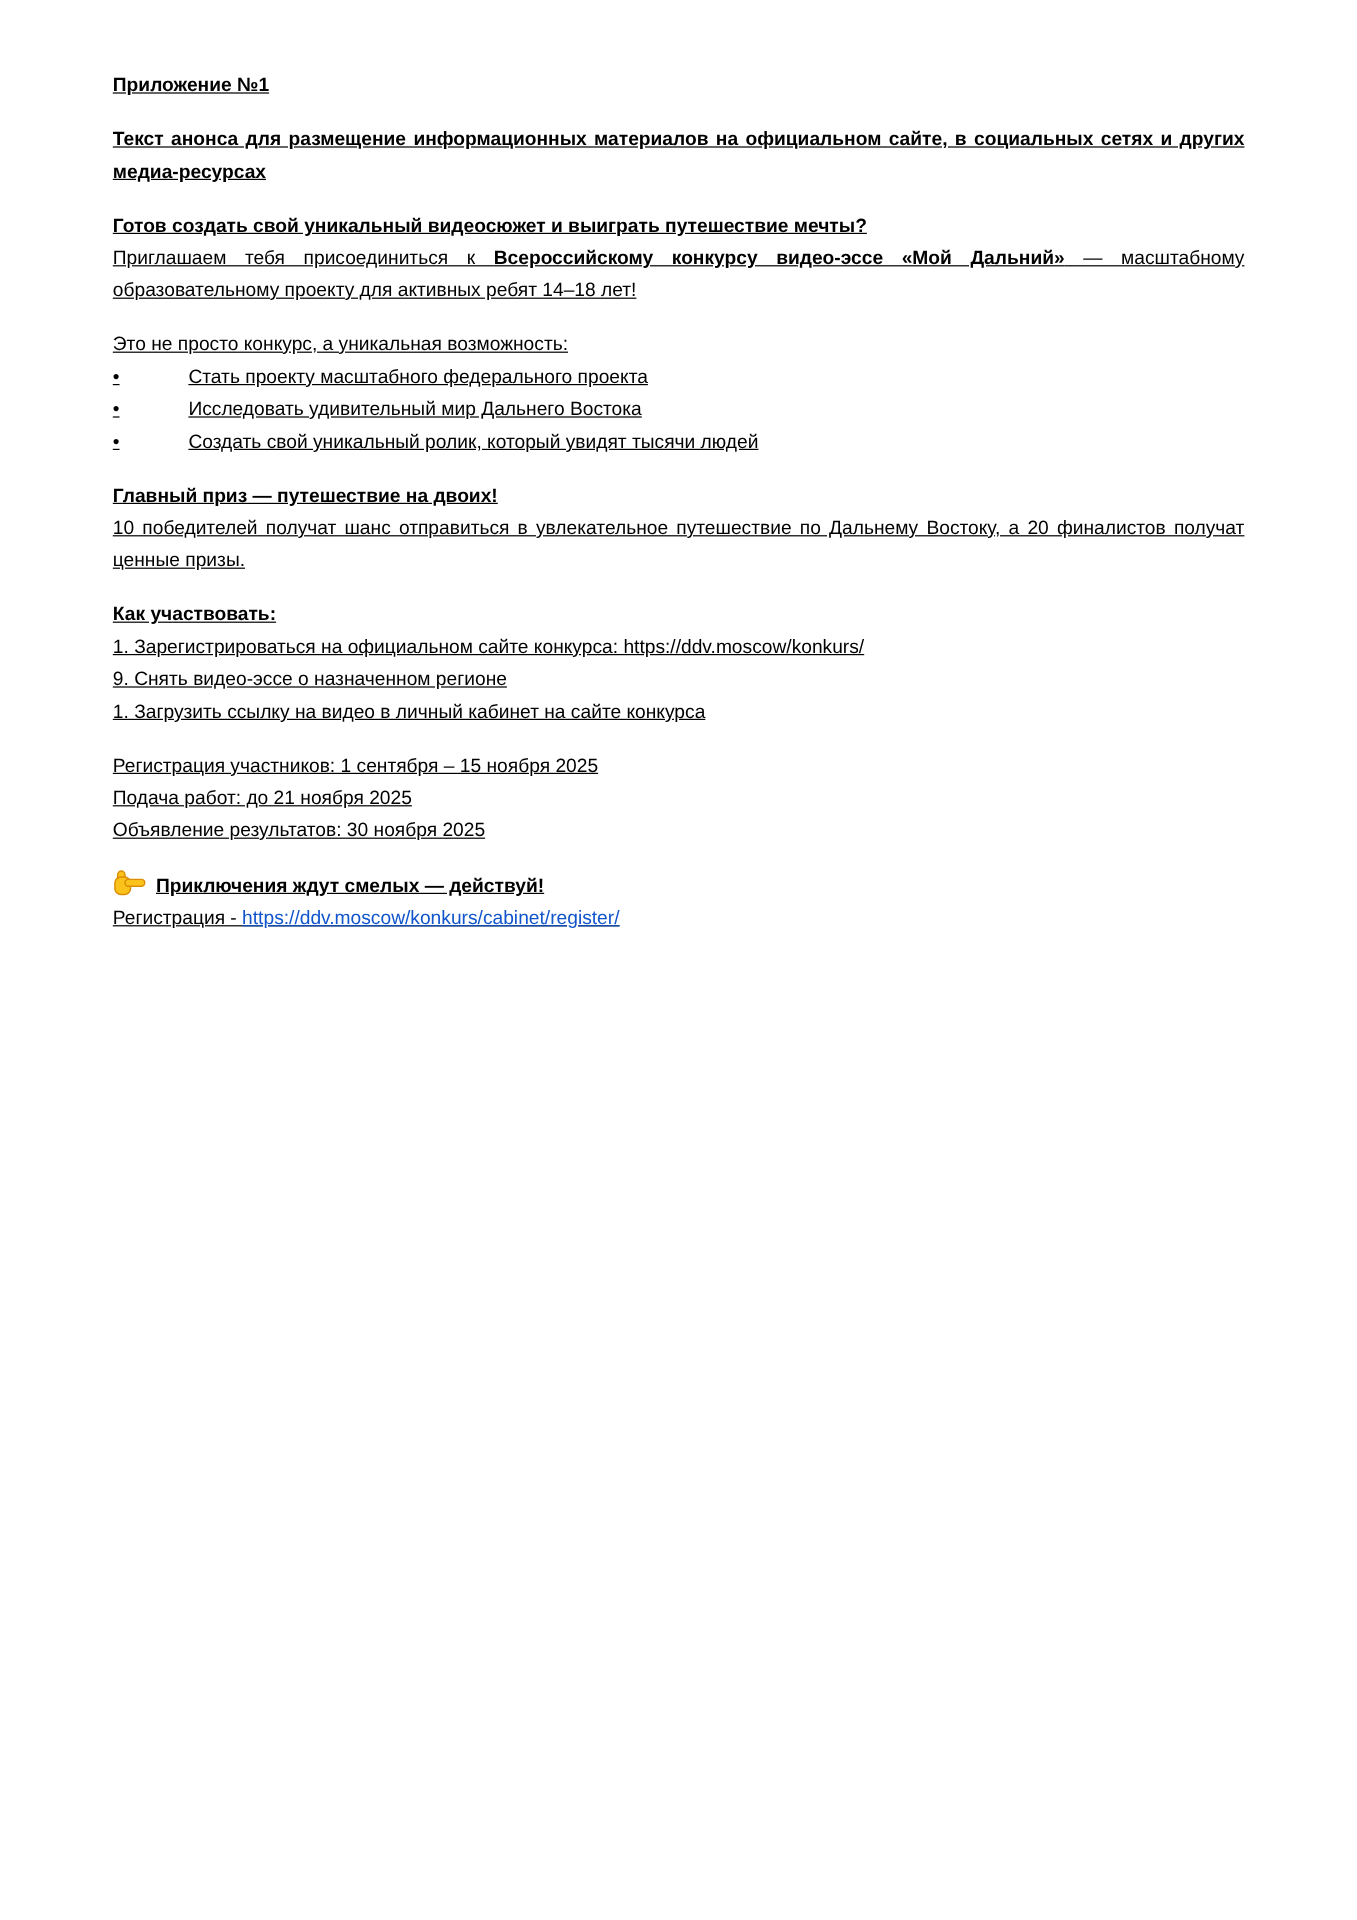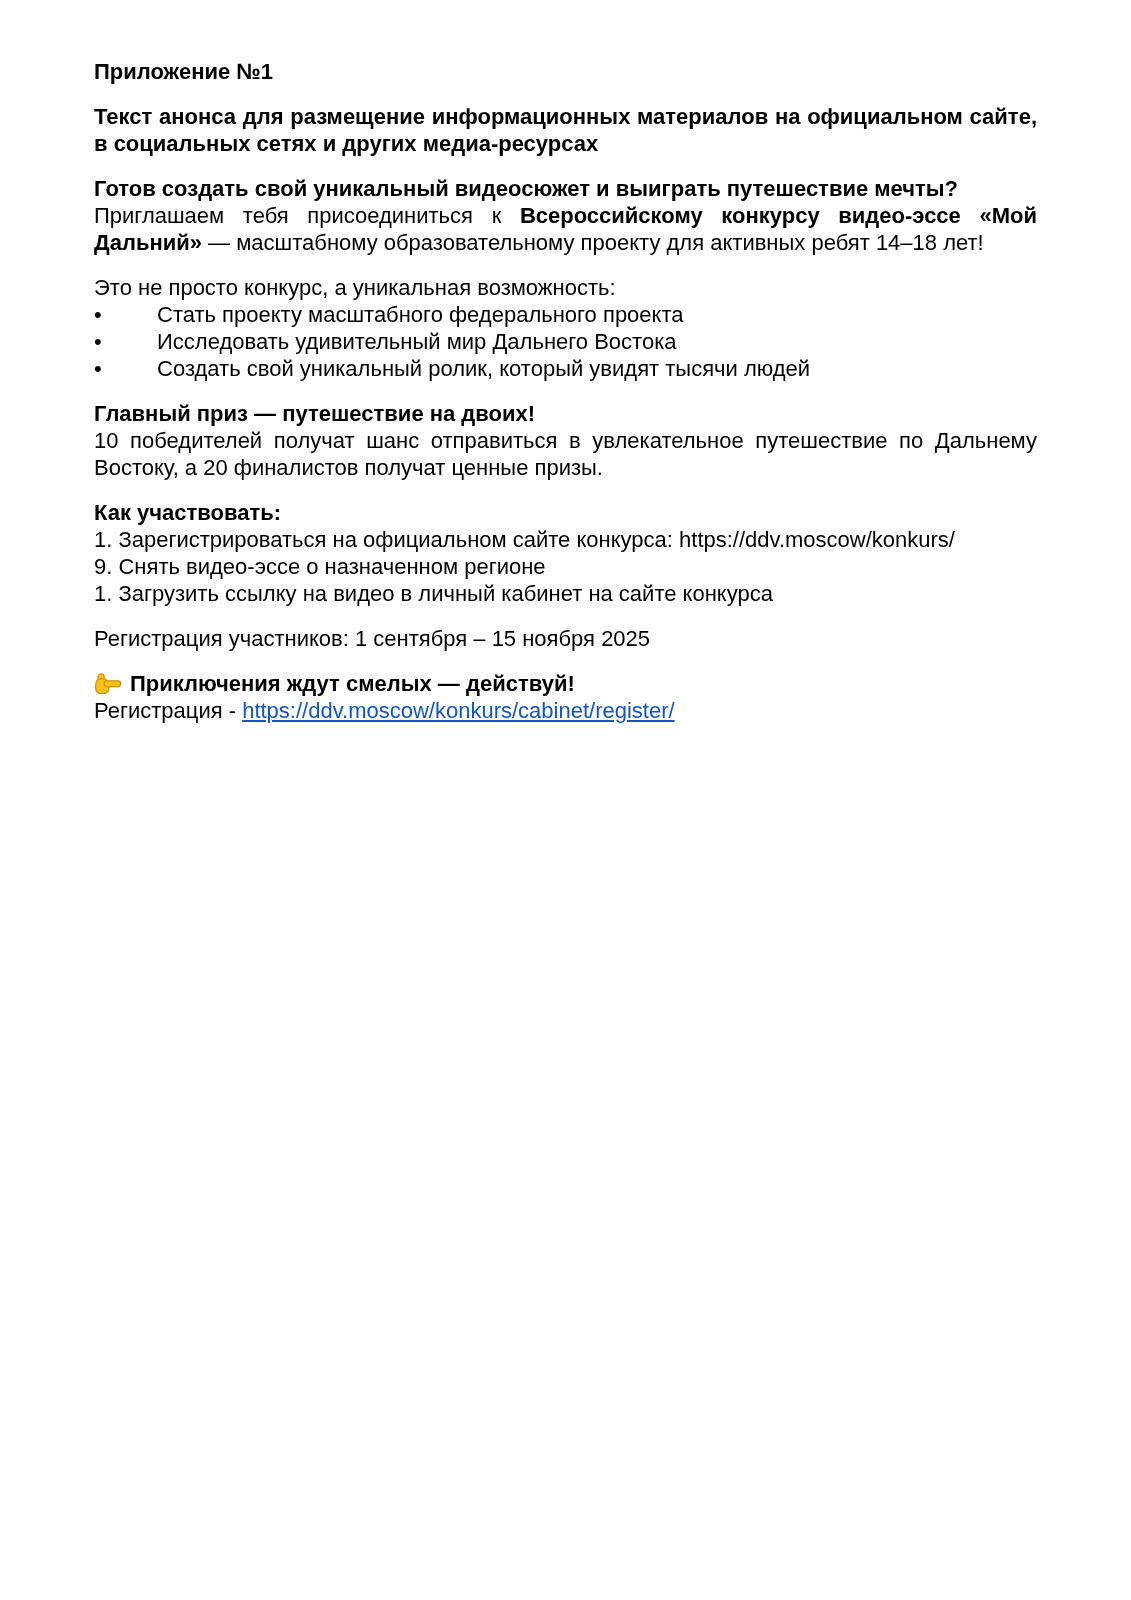--- a/index.html
+++ b/index.html
@@ -13,23 +13,24 @@
     height: 1600px;
     background: #ffffff;
     overflow: hidden;
   }
   .content {
     position: absolute;
     left: 94px;
     top: 58px;
     width: 943px;
     font-family: "Liberation Sans", "DejaVu Sans", sans-serif;
-    font-size: 22px;
+    font-size: 16px;
     line-height: 27px;
     color: #000000;
+    text-decoration: underline;
   }
   p { margin: 0; }
   .blk { margin: 0 0 18px 0; }
   .b { font-weight: bold; }
   .just { text-align: justify; }
   .bullet-row { display: flex; }
   .bullet-marker { flex: 0 0 63px; width: 63px; }
   .link {
     color: #1155CC;
     text-decoration: underline;
@@ -84,20 +85,22 @@
 
     <div class="blk">
       <p class="b">Как участвовать:</p>
       <p>1. Зарегистрироваться на официальном сайте конкурса: https://ddv.moscow/konkurs/</p>
       <p>9. Снять видео-эссе о назначенном регионе</p>
       <p>1. Загрузить ссылку на видео в личный кабинет на сайте конкурса</p>
     </div>
 
     <div class="blk">
       <p>Регистрация участников: 1 сентября – 15 ноября 2025</p>
+      <p>Подача работ: до 21 ноября 2025</p>
+      <p>Объявление результатов: 30 ноября 2025</p>
     </div>
 
     <div>
       <p>
         <span class="emoji"><svg width="28" height="23" viewBox="0 0 36 30" xmlns="http://www.w3.org/2000/svg">
               <g stroke="#D98E04" stroke-width="1.6" fill="#FCC21C" stroke-linejoin="round">
                 <rect x="5" y="2.5" width="8" height="14" rx="4"></rect>
                 <rect x="2" y="9" width="17" height="19" rx="6.5"></rect>
                 <rect x="13" y="11.5" width="21.5" height="7.5" rx="3.75"></rect>
               </g>

